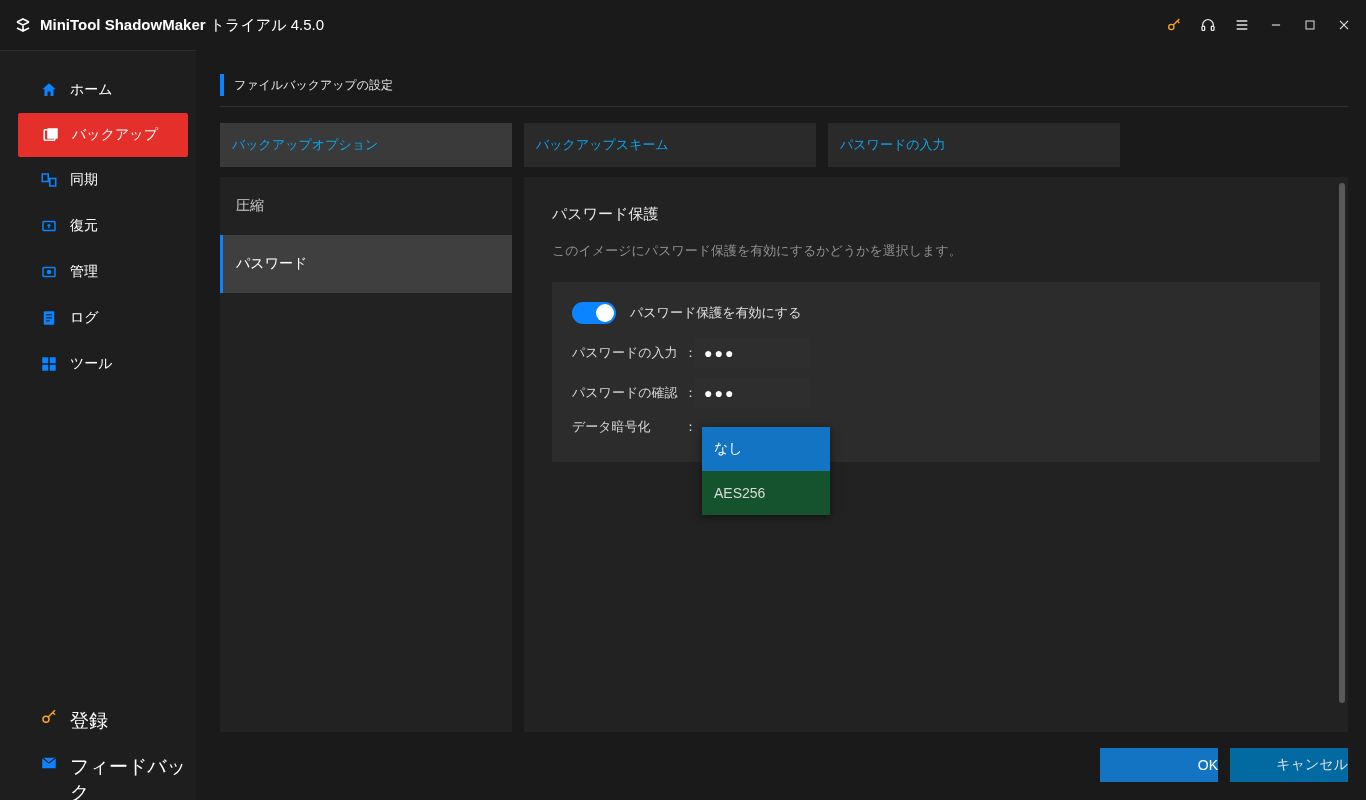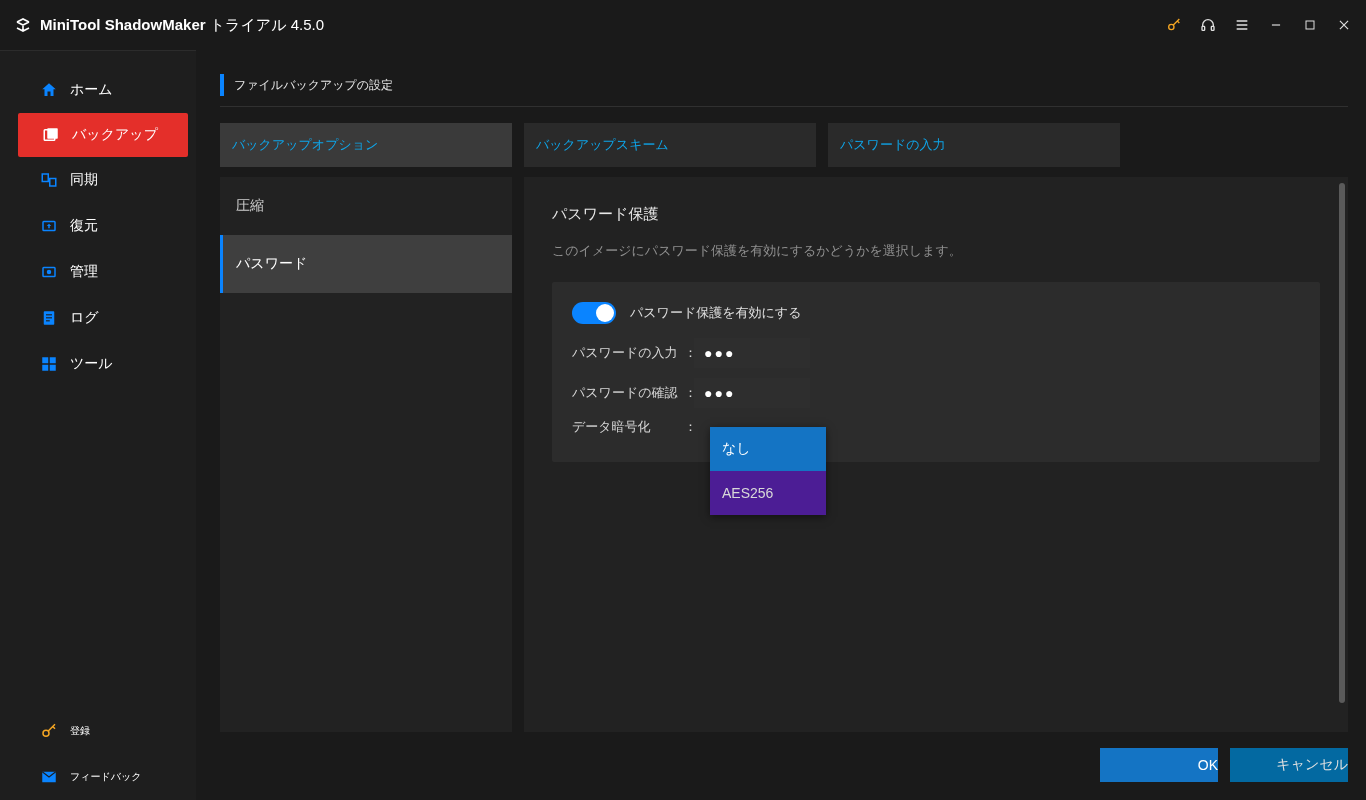--- a/index.html
+++ b/index.html
@@ -13,21 +13,21 @@
 .titlebar .right { display: flex; align-items: center; gap: 18px; }
 .titlebar .right .ticon { width: 16px; height: 16px; display:flex; align-items:center; justify-content:center; cursor:pointer; }
 
 .body { display:flex; height: 750px; }
 
 .sidebar { width: 200px; background: #1e1e1e; display:flex; flex-direction:column; padding-top: 16px; border-top:1px solid #2c2c2c;}
 .sidebar .item { display:flex; align-items:center; gap:12px; height: 46px; padding-left: 40px; color:#fff; font-size:14px; cursor:pointer; }
 .sidebar .item.first { }
 .sidebar .item.active { background: #e42f2a; margin: 0 8px 0 18px; border-radius:2px; height:44px; padding-left:24px; }
 .sidebar .spacer { flex:1; }
-.sidebar .bitem { display:flex; align-items:center; gap:12px; height:46px; padding-left:40px; color:#fff; font-size:10px; cursor:pointer; }
+.sidebar .bitem { display:flex; align-items:flex-start; gap:12px; height:46px; padding-left:40px; color:#fff; font-size:19px; cursor:pointer; }
 .sicon { width:18px; height:18px; display:flex; align-items:center; justify-content:center; }
 
 .main { flex:1; background: #1a1a1a; padding: 24px 18px 18px 24px; display:flex; flex-direction:column; }
 
 .page-header { display:flex; align-items:center; gap:10px; margin-bottom: 16px; padding-bottom: 10px; border-bottom:1px solid #303030;}
 .page-header .bar { width:4px; height:22px; background:#0a84ff; }
 .page-header .text { font-size:12px; color:#e8e8e8; }
 
 .tabs { display:flex; gap:12px; margin-bottom: 10px; }
 .tab { flex:0 0 292px; height: 44px; display:flex; align-items:center; padding-left:12px; background:#2a2a2a; color:#0ea5e9; font-size:13px; cursor:pointer; }
@@ -48,21 +48,21 @@
 .toggle { width:44px; height:22px; background:#0a84ff; border-radius:11px; position:relative; cursor:pointer; }
 .toggle .knob { position:absolute; right:2px; top:2px; width:18px; height:18px; background:#fff; border-radius:50%; }
 .toggle-label { font-size:13px; color:#e0e0e0; }
 
 .form-row { display:flex; align-items:center; margin-bottom:10px; }
 .form-label { width:112px; text-align:left; font-size:13px; color:#d8d8d8; }
 .form-colon { width: 10px; font-size:13px; color:#d8d8d8; }
 .form-input { width:116px; height:30px; background:#2e2e2e; border:none; color:#fff; padding:0 10px; font-size:14px; letter-spacing:2px; }
 
 .dropdown-wrap { position:relative; }
-.dropdown { position:absolute; left:16px; top:0; width:116px; background:#4c1d95; z-index:10; box-shadow: 0 2px 8px rgba(0,0,0,0.5);}
+.dropdown { position:absolute; left:8px; top:0; width:128px; background:#14532d; z-index:10; box-shadow: 0 2px 8px rgba(0,0,0,0.5);}
 .dropdown .ditem { height:44px; display:flex; align-items:center; padding-left:12px; font-size:14px; color:#d8d8d8; cursor:pointer; }
 .dropdown .ditem.selected { background:#1474c4; color:#fff; }
 
 .scrollbar { position:absolute; right:3px; top:6px; width:6px; height:520px; background:#5a5a5a; border-radius:3px; }
 
 .footer { display:flex; justify-content:flex-end; gap:12px; padding-top: 16px; }
 .btn { width:118px; height:34px; display:flex; align-items:center; justify-content:flex-end; font-size:14px; cursor:pointer; }
 .btn.primary { background:#1474c4; color:#fff; }
 .btn.secondary { background:#0369a1; color:#e0e0e0; }
 

